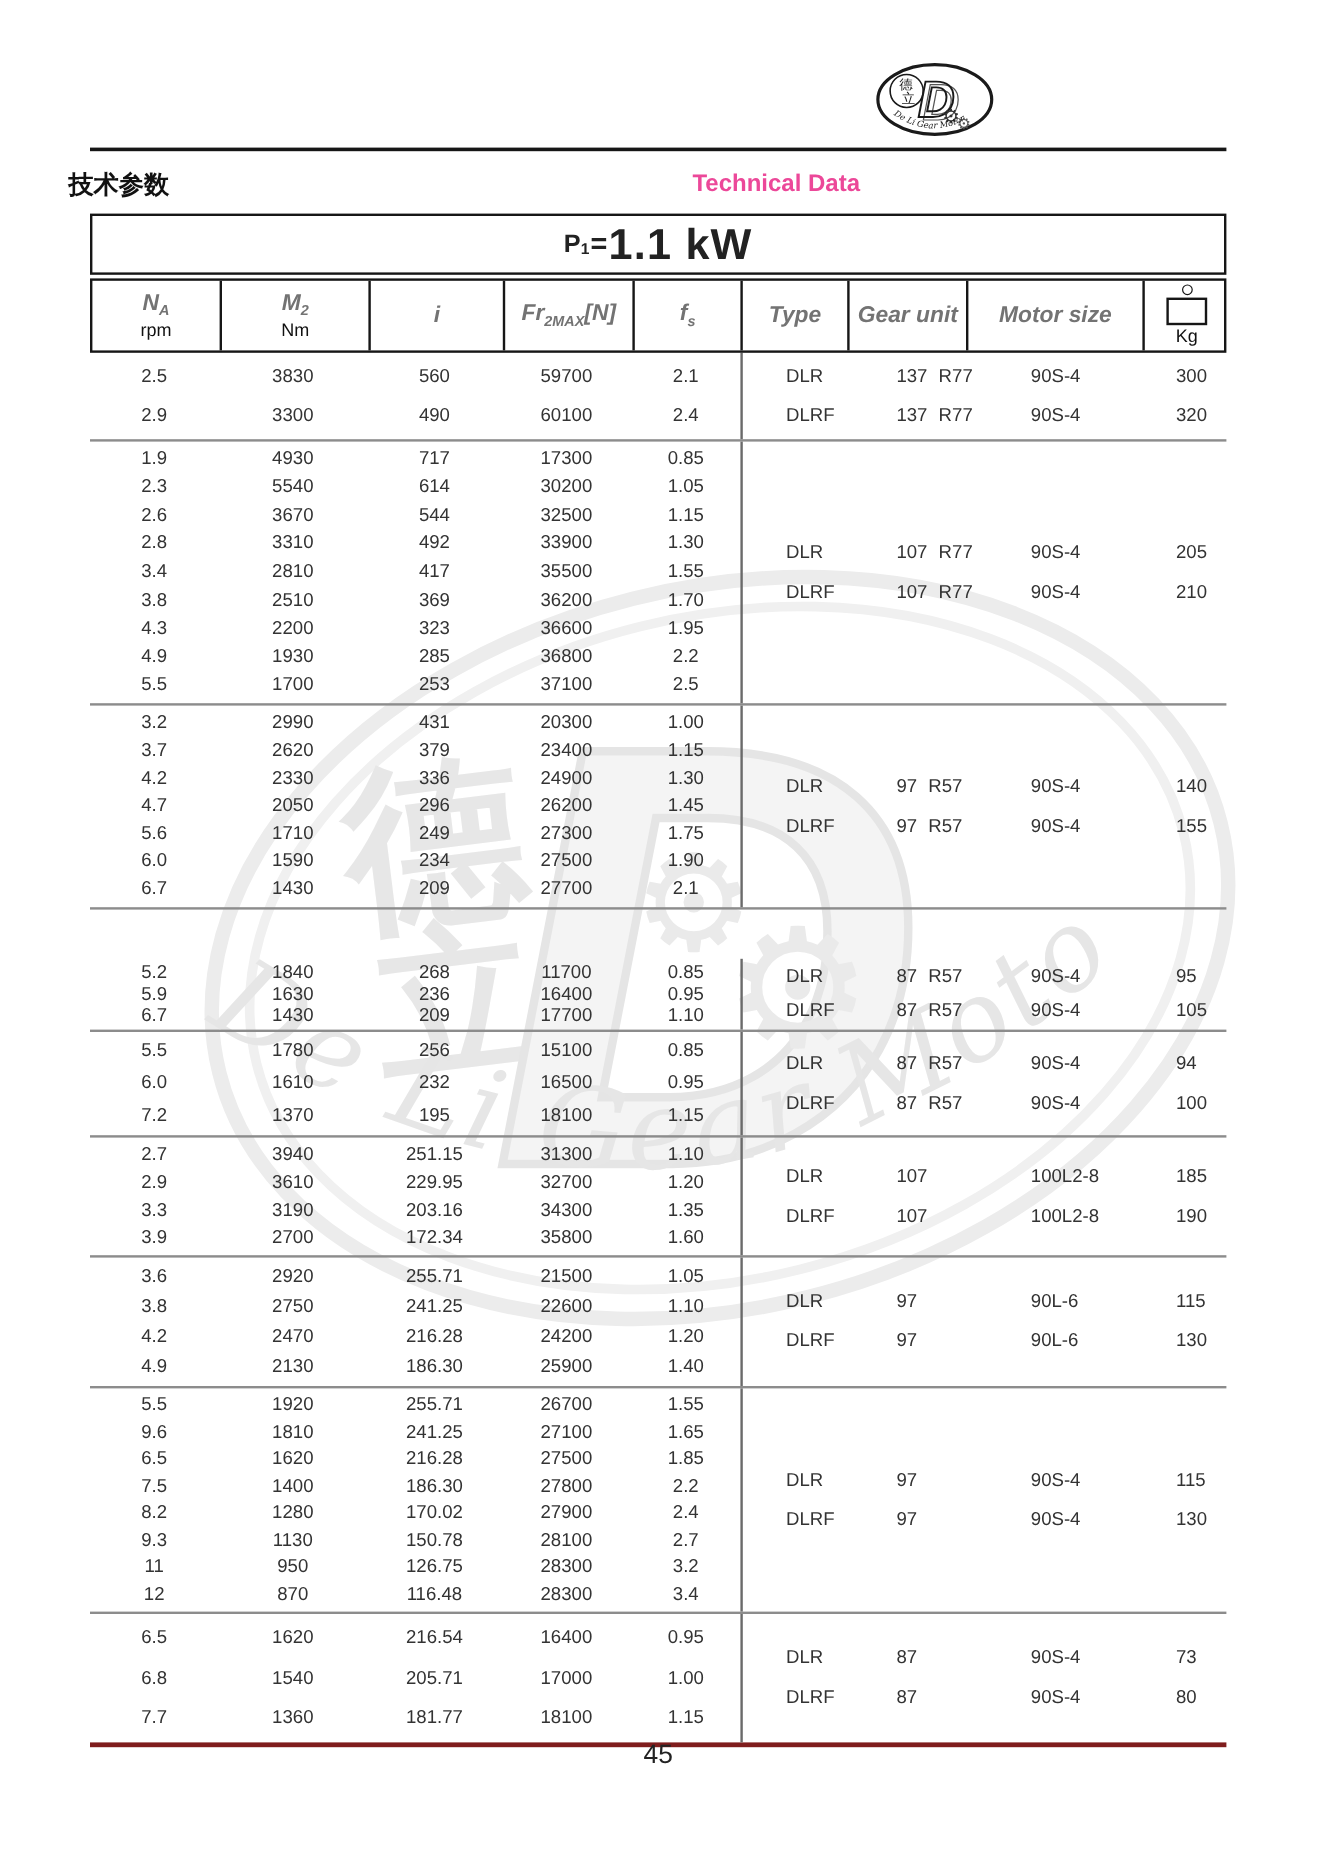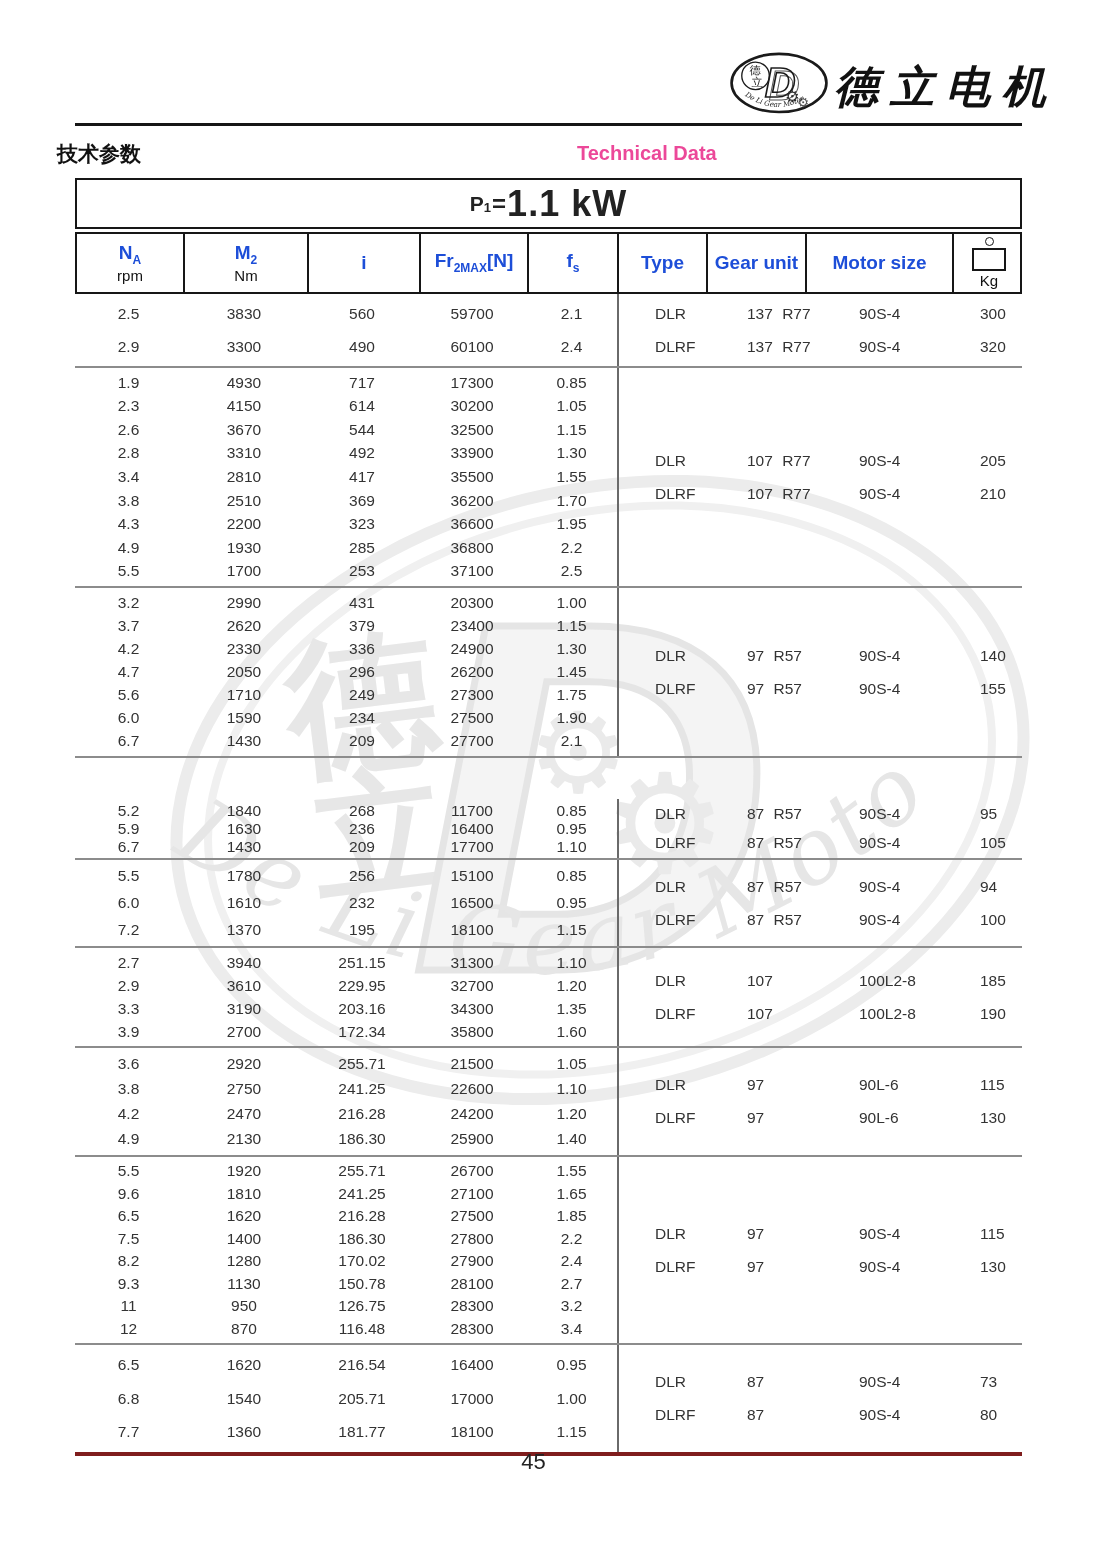--- a/index.html
+++ b/index.html
@@ -19,41 +19,41 @@
   .p-sub{font-size:13px;font-weight:bold;position:relative;top:4px;}
   .p-eq{font-size:24px;font-weight:bold;margin:0 1px;}
   .p-val{font-size:36px;font-weight:bold;letter-spacing:1px;}
   
   .thead{position:absolute;left:75px;top:232px;width:947px;height:62px;display:grid;
         grid-template-columns:108px 124px 112px 108px 90px 89px 99px 147px 70px;
         border:2px solid #161616;box-sizing:border-box;z-index:3;background:transparent;}
   .th{border-right:2px solid #161616;display:flex;flex-direction:column;align-items:center;
         justify-content:center;line-height:1.15;}
   .th:last-child{border-right:none;}
-  .th-main{font-size:19px;font-weight:bold;color:#1d4ed8;white-space:nowrap;}
+  .th-main{font-size:19px;font-weight:bold;color:#737373;white-space:nowrap;font-style:italic;}
   .th-main sub{font-size:12px;}
   .th-unit{font-size:15px;color:#111;}
   .kg-icon{display:flex;flex-direction:column;align-items:center;margin-bottom:1px;}
   .kg-knob{width:7px;height:7px;border:1.5px solid #161616;border-radius:50%;margin-bottom:2px;}
   .kg-body{width:30px;height:19px;border:2px solid #161616;}
   
   .tbody{position:absolute;left:75px;top:294px;width:947px;z-index:2;border-bottom:4px solid #7f1d1d;}
   .section{display:flex;border-bottom:2px solid #8c8c8c;box-sizing:border-box;}
   .section:last-child{border-bottom:none;}
   .sec-left{width:542px;display:flex;flex-direction:column;padding:3px 0;box-sizing:border-box;}
   .data-row{flex:1;display:grid;grid-template-columns:107px 124px 112px 108px 91px;align-items:center;}
   .num-cell{text-align:center;font-size:15.5px;color:#333;}
   .sec-right{flex:1;border-left:2px solid #6a6a6a;display:flex;flex-direction:column;justify-content:center;}
   .unit-row{height:33px;display:grid;grid-template-columns:92px 112px 121px 1fr;align-items:center;
         padding-left:36px;font-size:15.5px;color:#333;}
   .u-gear{word-spacing:5px;}
   
   .watermark{position:absolute;left:60px;top:430px;width:1000px;height:760px;z-index:1;pointer-events:none;}
   
-  .page-number{position:absolute;left:60px;top:1449px;width:947px;text-align:center;
+  .page-number{position:absolute;left:75px;top:1449px;width:947px;text-align:center;
         font-size:22px;color:#222;z-index:3;}
 </style>
 </head>
 <body>
 
 <div class="page">
 
   <svg class="watermark" viewBox="0 0 1000 760">
     <g transform="rotate(-14 540 360)">
       <ellipse cx="540" cy="360" rx="430" ry="300" fill="none" stroke="#ececec" stroke-width="12"></ellipse>
@@ -78,21 +78,20 @@
     <text x="40" y="51" font-size="42" font-style="italic" font-weight="bold" fill="none" stroke="#555" stroke-width="1">D</text>
     <text x="36" y="48" font-size="42" font-style="italic" font-weight="bold" fill="none" stroke="#1a1a1a" stroke-width="1.6">D</text>
     <text x="56" y="53" font-size="16" fill="#333">⚙</text>
     <text x="68" y="58" font-size="13" fill="#555">⚙</text>
     <path id="logoArc" d="M 13 44 Q 50 72 88 42" fill="none"></path>
     <text font-size="7" font-style="italic" font-family="DejaVu Serif, serif" fill="#1a1a1a">
       <textPath href="#logoArc" startOffset="4">De Li Gear Motor</textPath>
     </text>
   </svg>
 
-  <div class="brand-name">德立电机</div>
   <div class="top-rule"></div>
 
   <div class="title-cn">技术参数</div>
   <div class="title-en">Technical Data</div>
 
   <div class="power-box">
     <span class="p-sym">P</span>
       <span class="p-sub">1</span>
       <span class="p-eq">=</span>
       <span class="p-val">1.1 kW</span>
@@ -171,21 +170,21 @@
         <div class="sec-left">
           <div class="data-row">
             <div class="num-cell">1.9</div>
             <div class="num-cell">4930</div>
             <div class="num-cell">717</div>
             <div class="num-cell">17300</div>
             <div class="num-cell">0.85</div>
           </div>
           <div class="data-row">
             <div class="num-cell">2.3</div>
-            <div class="num-cell">4150</div>
+            <div class="num-cell">5540</div>
             <div class="num-cell">614</div>
             <div class="num-cell">30200</div>
             <div class="num-cell">1.05</div>
           </div>
           <div class="data-row">
             <div class="num-cell">2.6</div>
             <div class="num-cell">3670</div>
             <div class="num-cell">544</div>
             <div class="num-cell">32500</div>
             <div class="num-cell">1.15</div>

